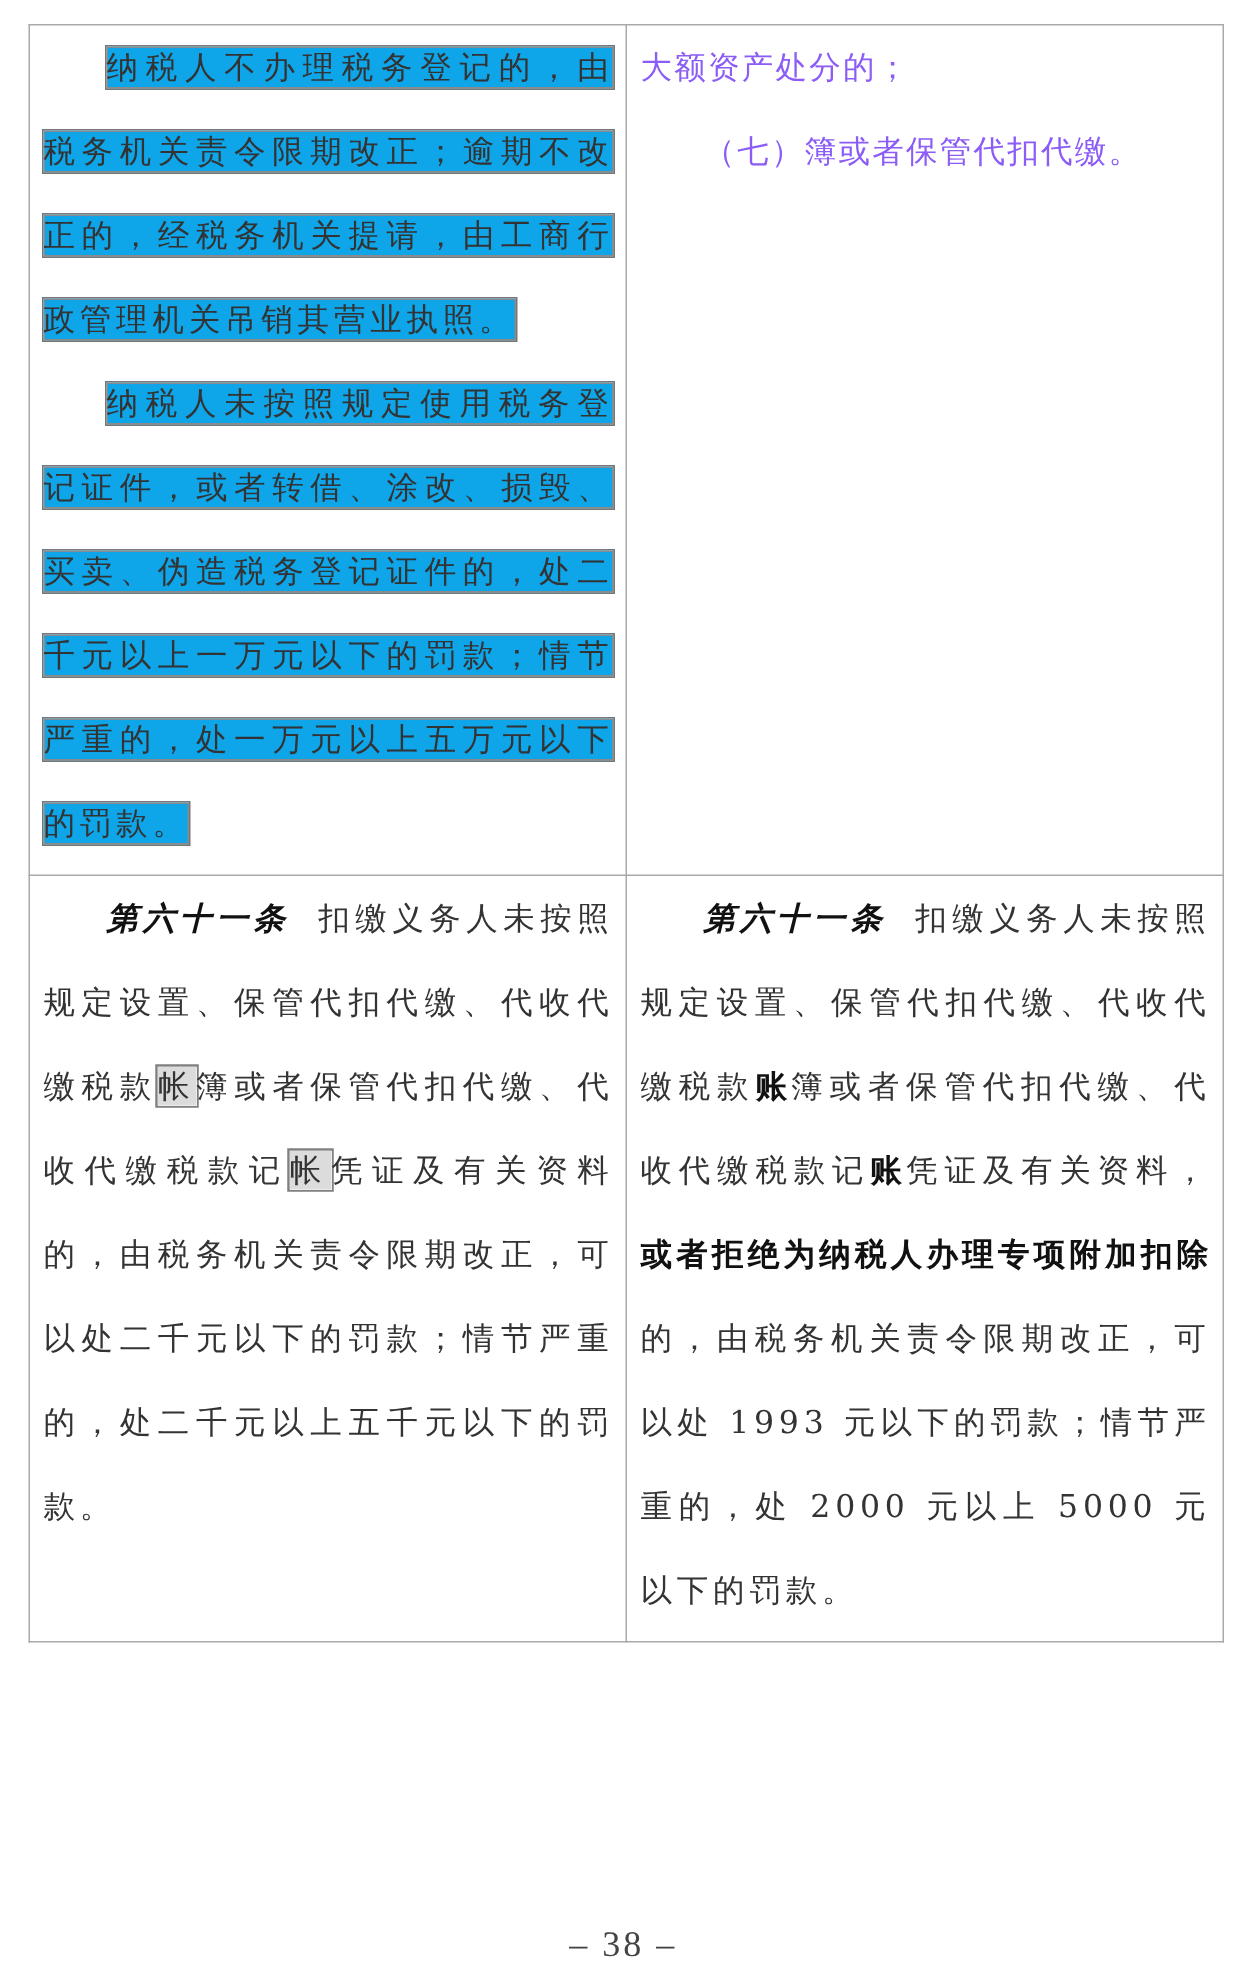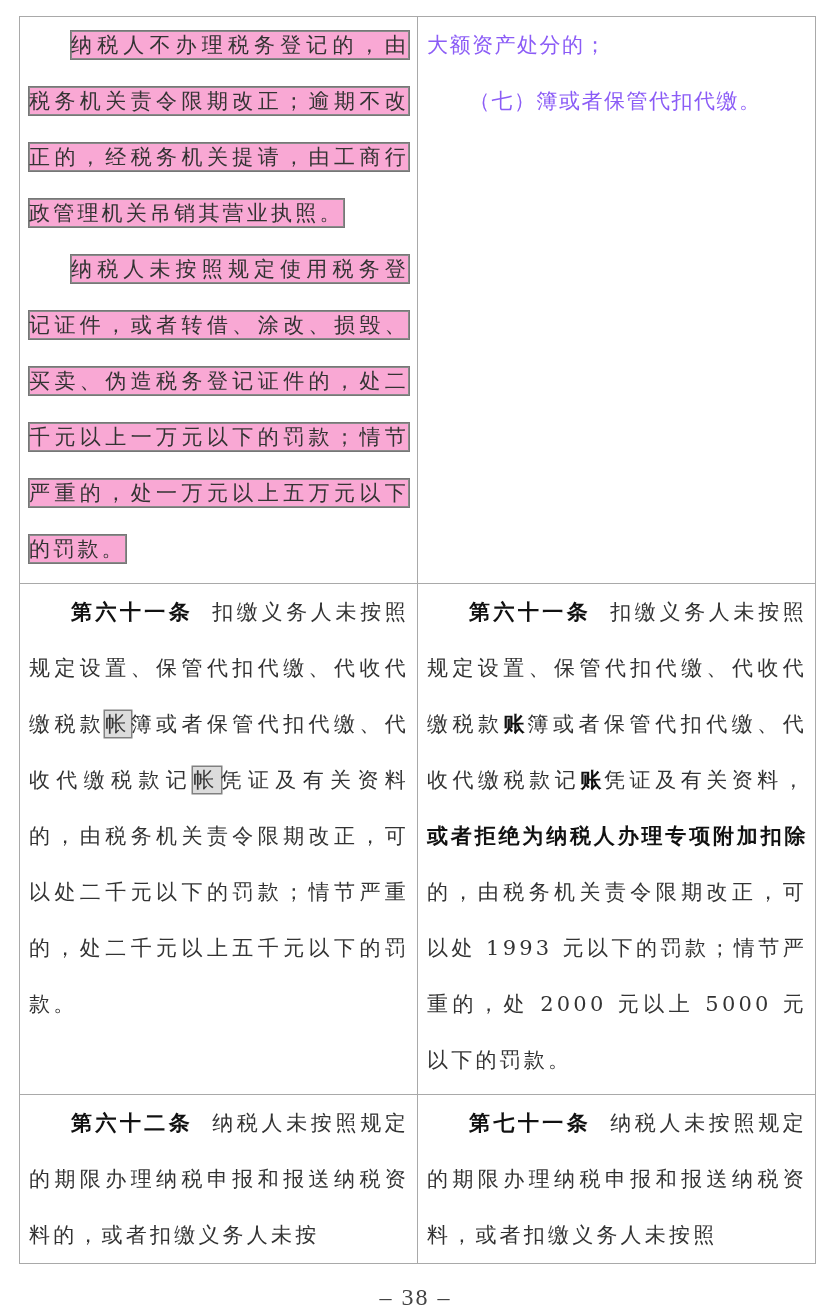--- a/index.html
+++ b/index.html
@@ -44,21 +44,21 @@
     td.right { width: 380px; }
     .row1 td { height: 566px; padding-top: 2px; }
     .row2 td { height: 510px; }
     .row3 td { height: 168px; }
     .para {
       display: block;
       text-indent: 2em;
     }
     .para.noindent { text-indent: 0; }
     .hl {
-      background: #f9a8d4;
+      background: #0ea5e9;
       outline: 1.5px solid #777777;
       box-shadow: inset 0 0 0 1px #8a8a8a;
       padding: 2px 0;
       box-decoration-break: clone;
       -webkit-box-decoration-break: clone;
     }
     .hlchar {
       background: #dcdcdc;
       box-shadow: 0 0 0 1.5px #808080;
       padding: 1px 0;
@@ -67,20 +67,21 @@
       font-family: "DejaVu Sans", "Liberation Sans", sans-serif;
       color: #8b5cf6;
       letter-spacing: 1.5px;
     }
     .art {
       font-family: "DejaVu Sans", "Liberation Sans", sans-serif;
       font-weight: bold;
       color: #111111;
       letter-spacing: 3px;
       margin-right: 0.9em;
+      font-style: italic;
     }
     .bold {
       font-family: "DejaVu Sans", "Liberation Sans", sans-serif;
       font-weight: bold;
       color: #111111;
       letter-spacing: 1.5px;
     }
     .page-number {
       position: absolute;
       left: 0;
@@ -110,25 +111,17 @@
       </td>
     </tr>
     <tr class="row2">
       <td class="left">
         <span class="para"><span class="art">第六十一条</span><span>扣缴义务人未按照规定设置、保管代扣代缴、代收代缴税款</span><span class="hlchar">帐</span><span>簿或者保管代扣代缴、代收代缴税款记</span><span class="hlchar">帐</span><span>凭证及有关资料的，由税务机关责令限期改正，可以处二千元以下的罚款；情节严重的，处二千元以上五千元以下的罚款。</span></span>
       </td>
       <td class="right">
         <span class="para"><span class="art">第六十一条</span><span>扣缴义务人未按照规定设置、保管代扣代缴、代收代缴税款</span><span class="bold">账</span><span>簿或者保管代扣代缴、代收代缴税款记</span><span class="bold">账</span><span>凭证及有关资料</span><span>，</span><span class="bold">或者拒绝为纳税人办理专项附加扣除</span><span>的，由税务机关责令限期改正，可以处 1993 元以下的罚款；情节严重的，处 2000 元以上 5000 元以下的罚款。</span></span>
       </td>
     </tr>
-    <tr class="row3">
-      <td class="left">
-        <span class="para"><span class="art">第六十二条</span><span>纳税人未按照规定的期限办理纳税申报和报送纳税资料的，或者扣缴义务人未按</span></span>
-      </td>
-      <td class="right">
-        <span class="para"><span class="art">第七十一条</span><span>纳税人未按照规定的期限办理纳税申报和报送纳税资料，或者扣缴义务人未按照</span></span>
-      </td>
-    </tr>
   </tbody>
     </table>
 
   <div class="page-number">– 38 –</div>
 </div>
 
 </body></html>

